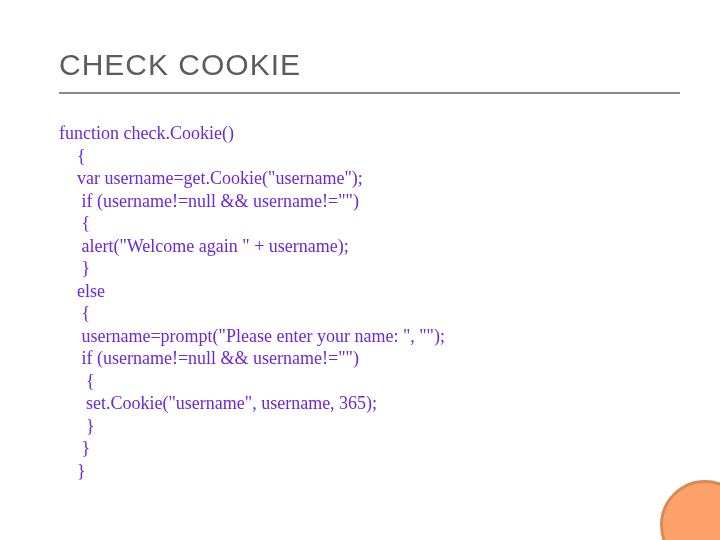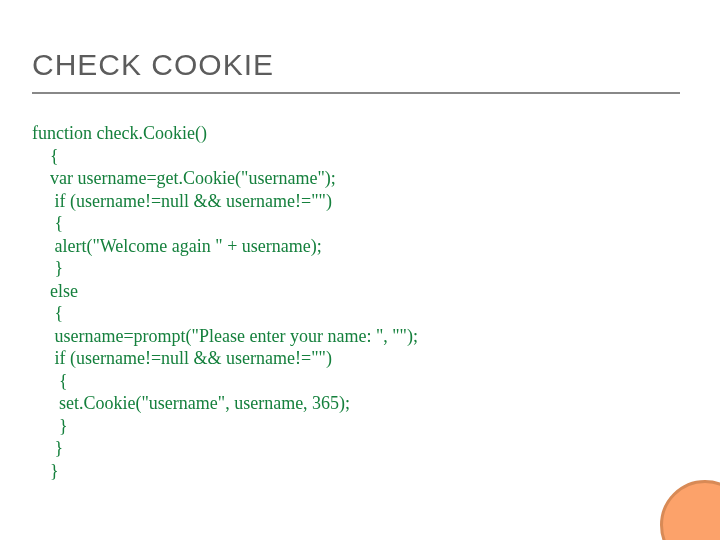--- a/index.html
+++ b/index.html
@@ -10,37 +10,37 @@
     background: #ffffff;
     font-family: Arial, Helvetica, sans-serif;
     position: relative;
     overflow: hidden;
   }
   .slide {
     position: relative;
     width: 720px;
     height: 540px;
     box-sizing: border-box;
-    padding: 48px 40px 20px 32px;
+    padding: 48px 40px 20px 59px;
   }
   .title {
     font-size: 30px;
     letter-spacing: 1px;
     color: #5c5c5c;
     border-bottom: 2px solid #888;
     padding-bottom: 10px;
     margin-bottom: 28px;
     font-weight: normal;
   }
   .code {
     font-family: Georgia, "Times New Roman", serif;
     font-size: 18px;
     line-height: 1.25;
     white-space: pre;
-    color: #15803d;
+    color: #6d28d9;
   }
   .decor-circle {
     position: absolute;
     right: -30px;
     bottom: -30px;
     width: 90px;
     height: 90px;
     border-radius: 50%;
     background: #fca26a;
     border: 3px solid #d88a56;

